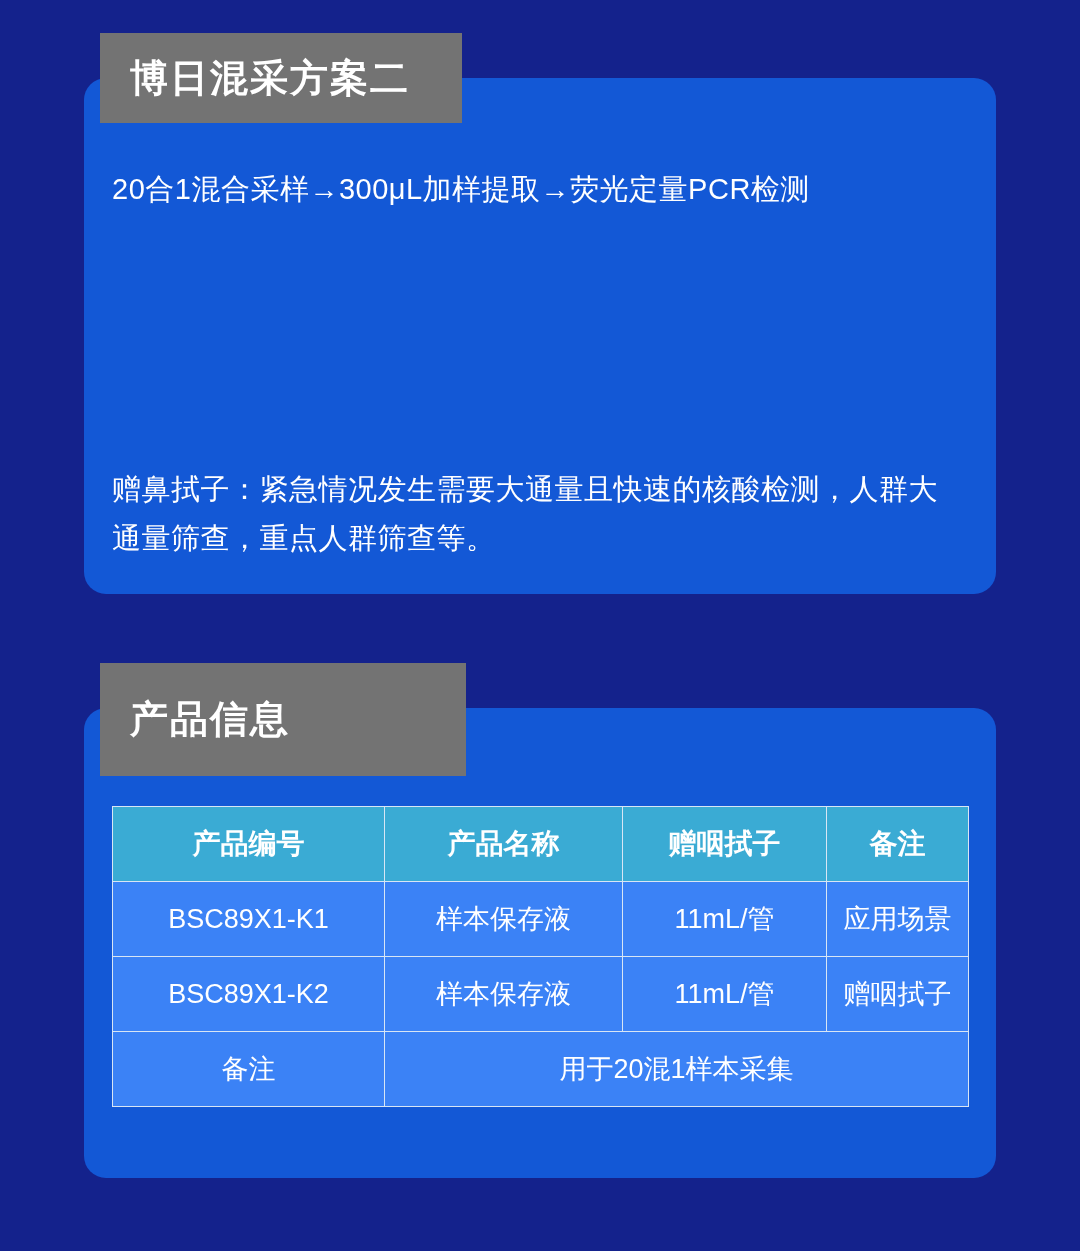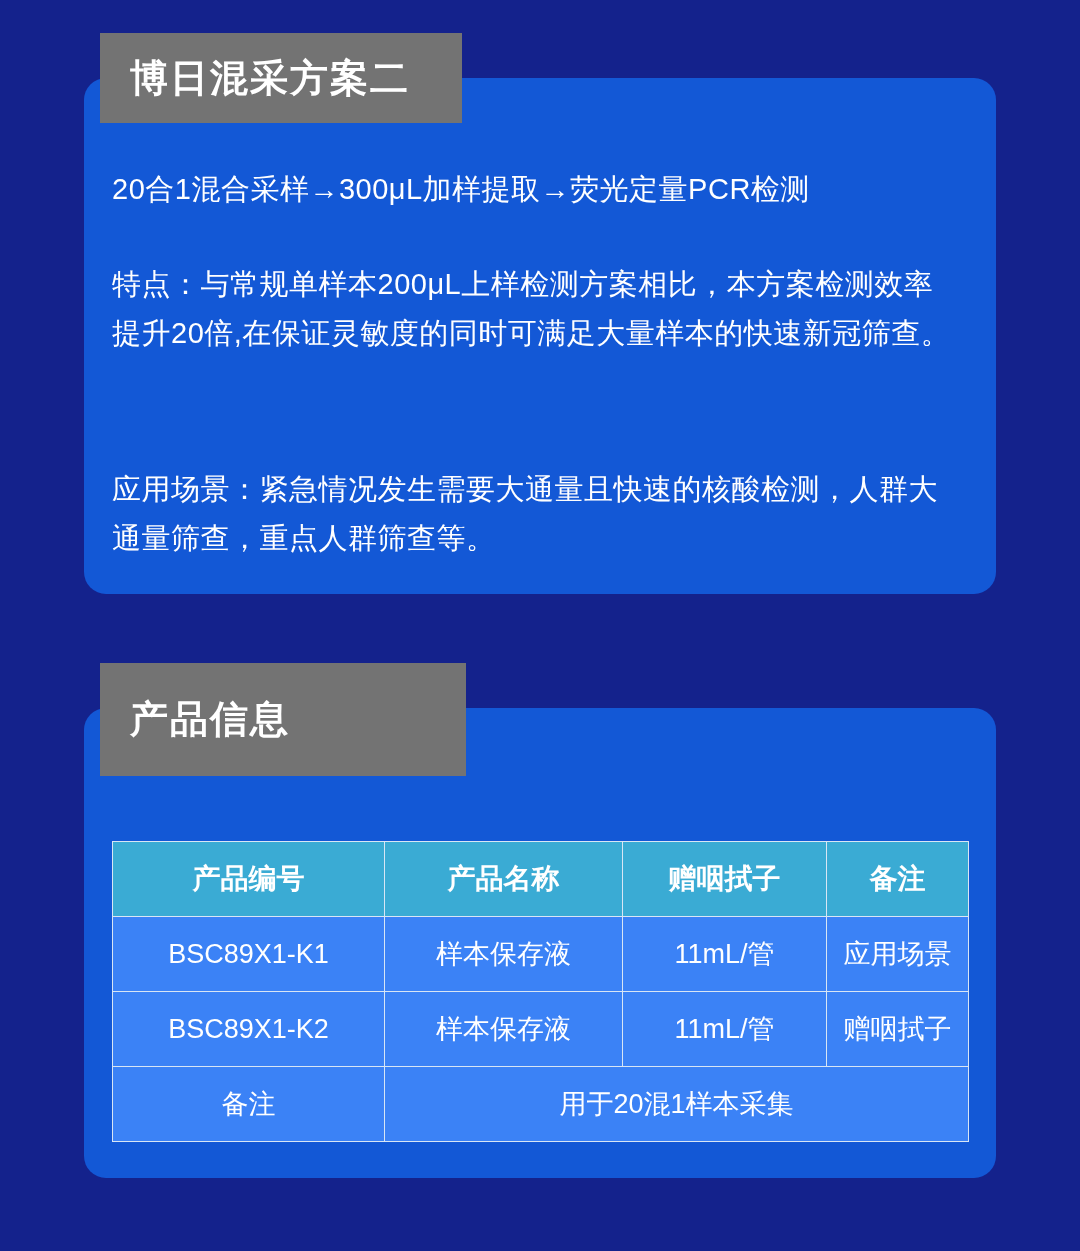--- a/index.html
+++ b/index.html
@@ -82,21 +82,20 @@
   .table-wrap {
     position: absolute;
     left: 112px;
     top: 806px;
     width: 856px;
   }
   table.info-table {
     border-collapse: collapse;
     width: 856px;
     table-layout: fixed;
-    margin-top: 35px;
   }
   table.info-table th,
   table.info-table td {
     border: 1px solid #d8e6f5;
     color: #ffffff;
     text-align: center;
     font-size: 27px;
     height: 74px;
     padding: 0;
   }
@@ -118,26 +117,23 @@
 <body>
 
 <div class="page">
 
   <div class="card" id="card-scheme"></div>
 
   <div class="section-title" id="title-scheme">博日混采方案二</div>
 
   <div class="body-text" id="flow-line">20合1混合采样→300μL加样提取→荧光定量PCR检测</div>
 
-  <div class="body-text" id="feature-block">
-    <span>特点：</span><span>与常规单样本200μL上样检测方案相比，本方案检测效率提升20倍,在保证灵敏度的同时可满足大量样本的快速新冠筛查。</span>
-  </div>
 
   <div class="body-text" id="scenario-block">
-    <span>应用场景：</span><span>紧急情况发生需要大通量且快速的核酸检测，人群大通量筛查，重点人群筛查等。</span>
+    <span>赠鼻拭子：</span><span>紧急情况发生需要大通量且快速的核酸检测，人群大通量筛查，重点人群筛查等。</span>
   </div>
 
   <div class="card" id="card-product"></div>
 
   <div class="section-title" id="title-product">产品信息</div>
 
   <div class="table-wrap">
     <table class="info-table">
       <colgroup>
         <col class="c1">

